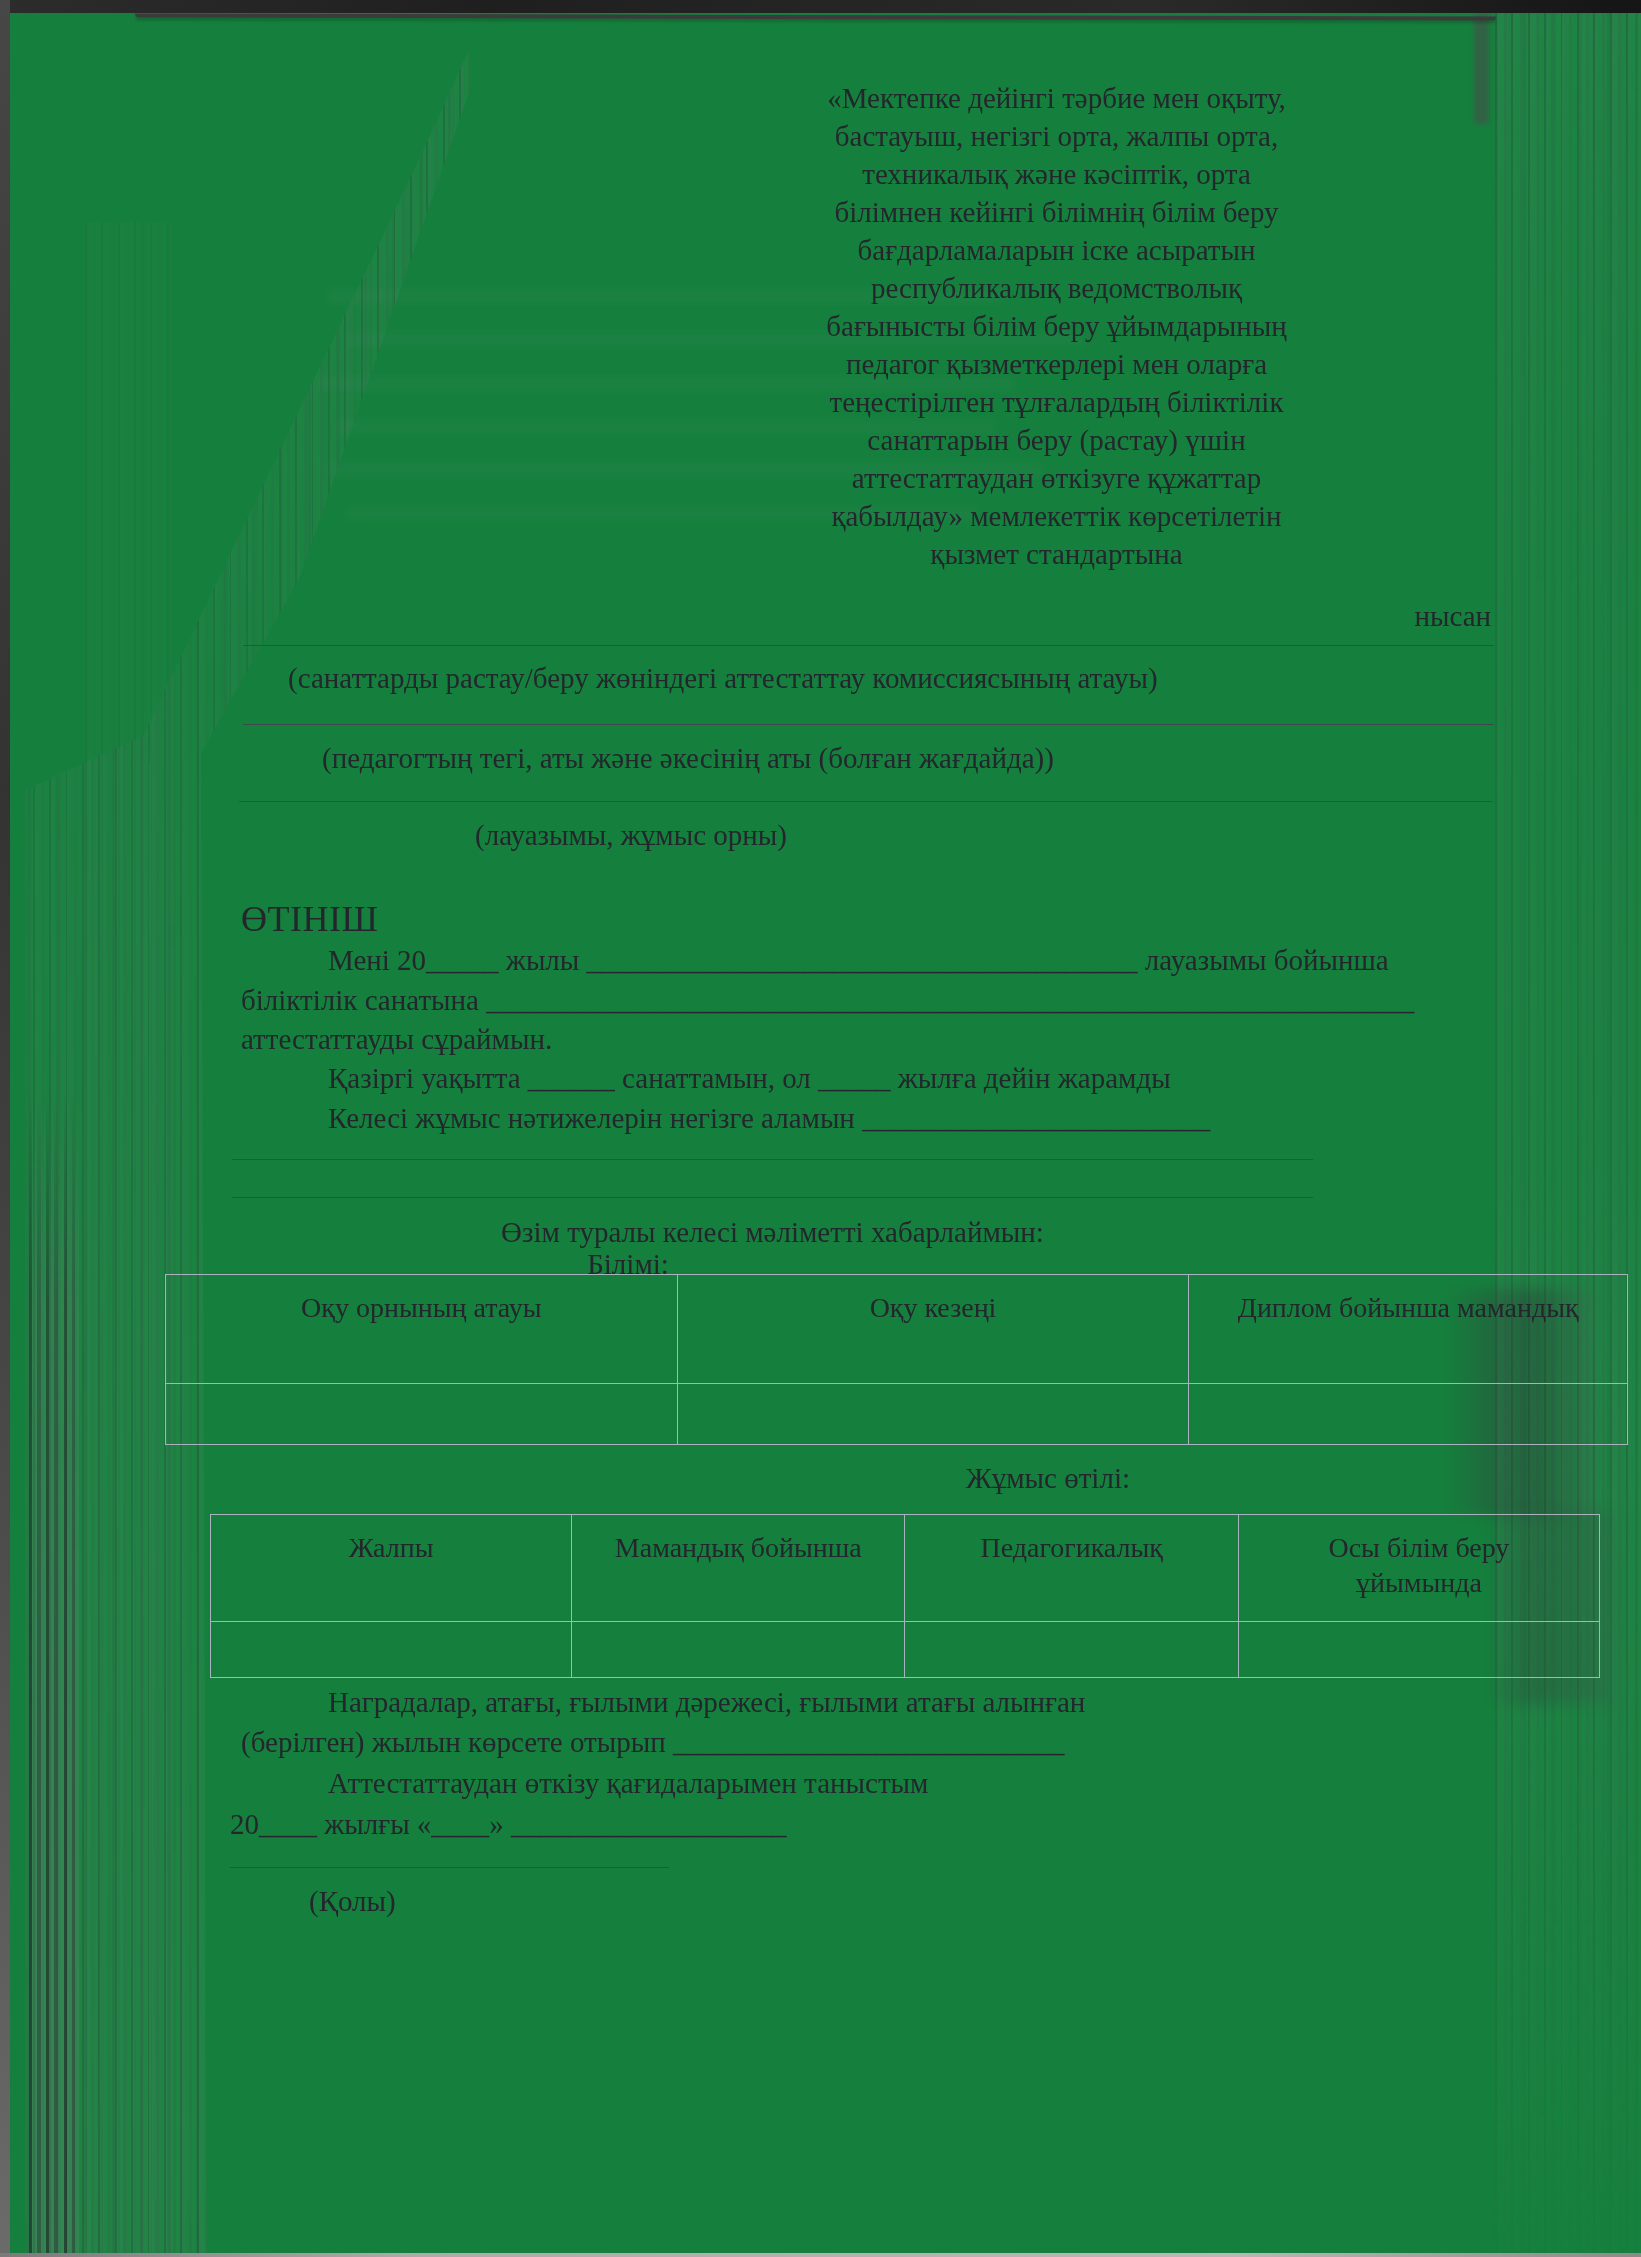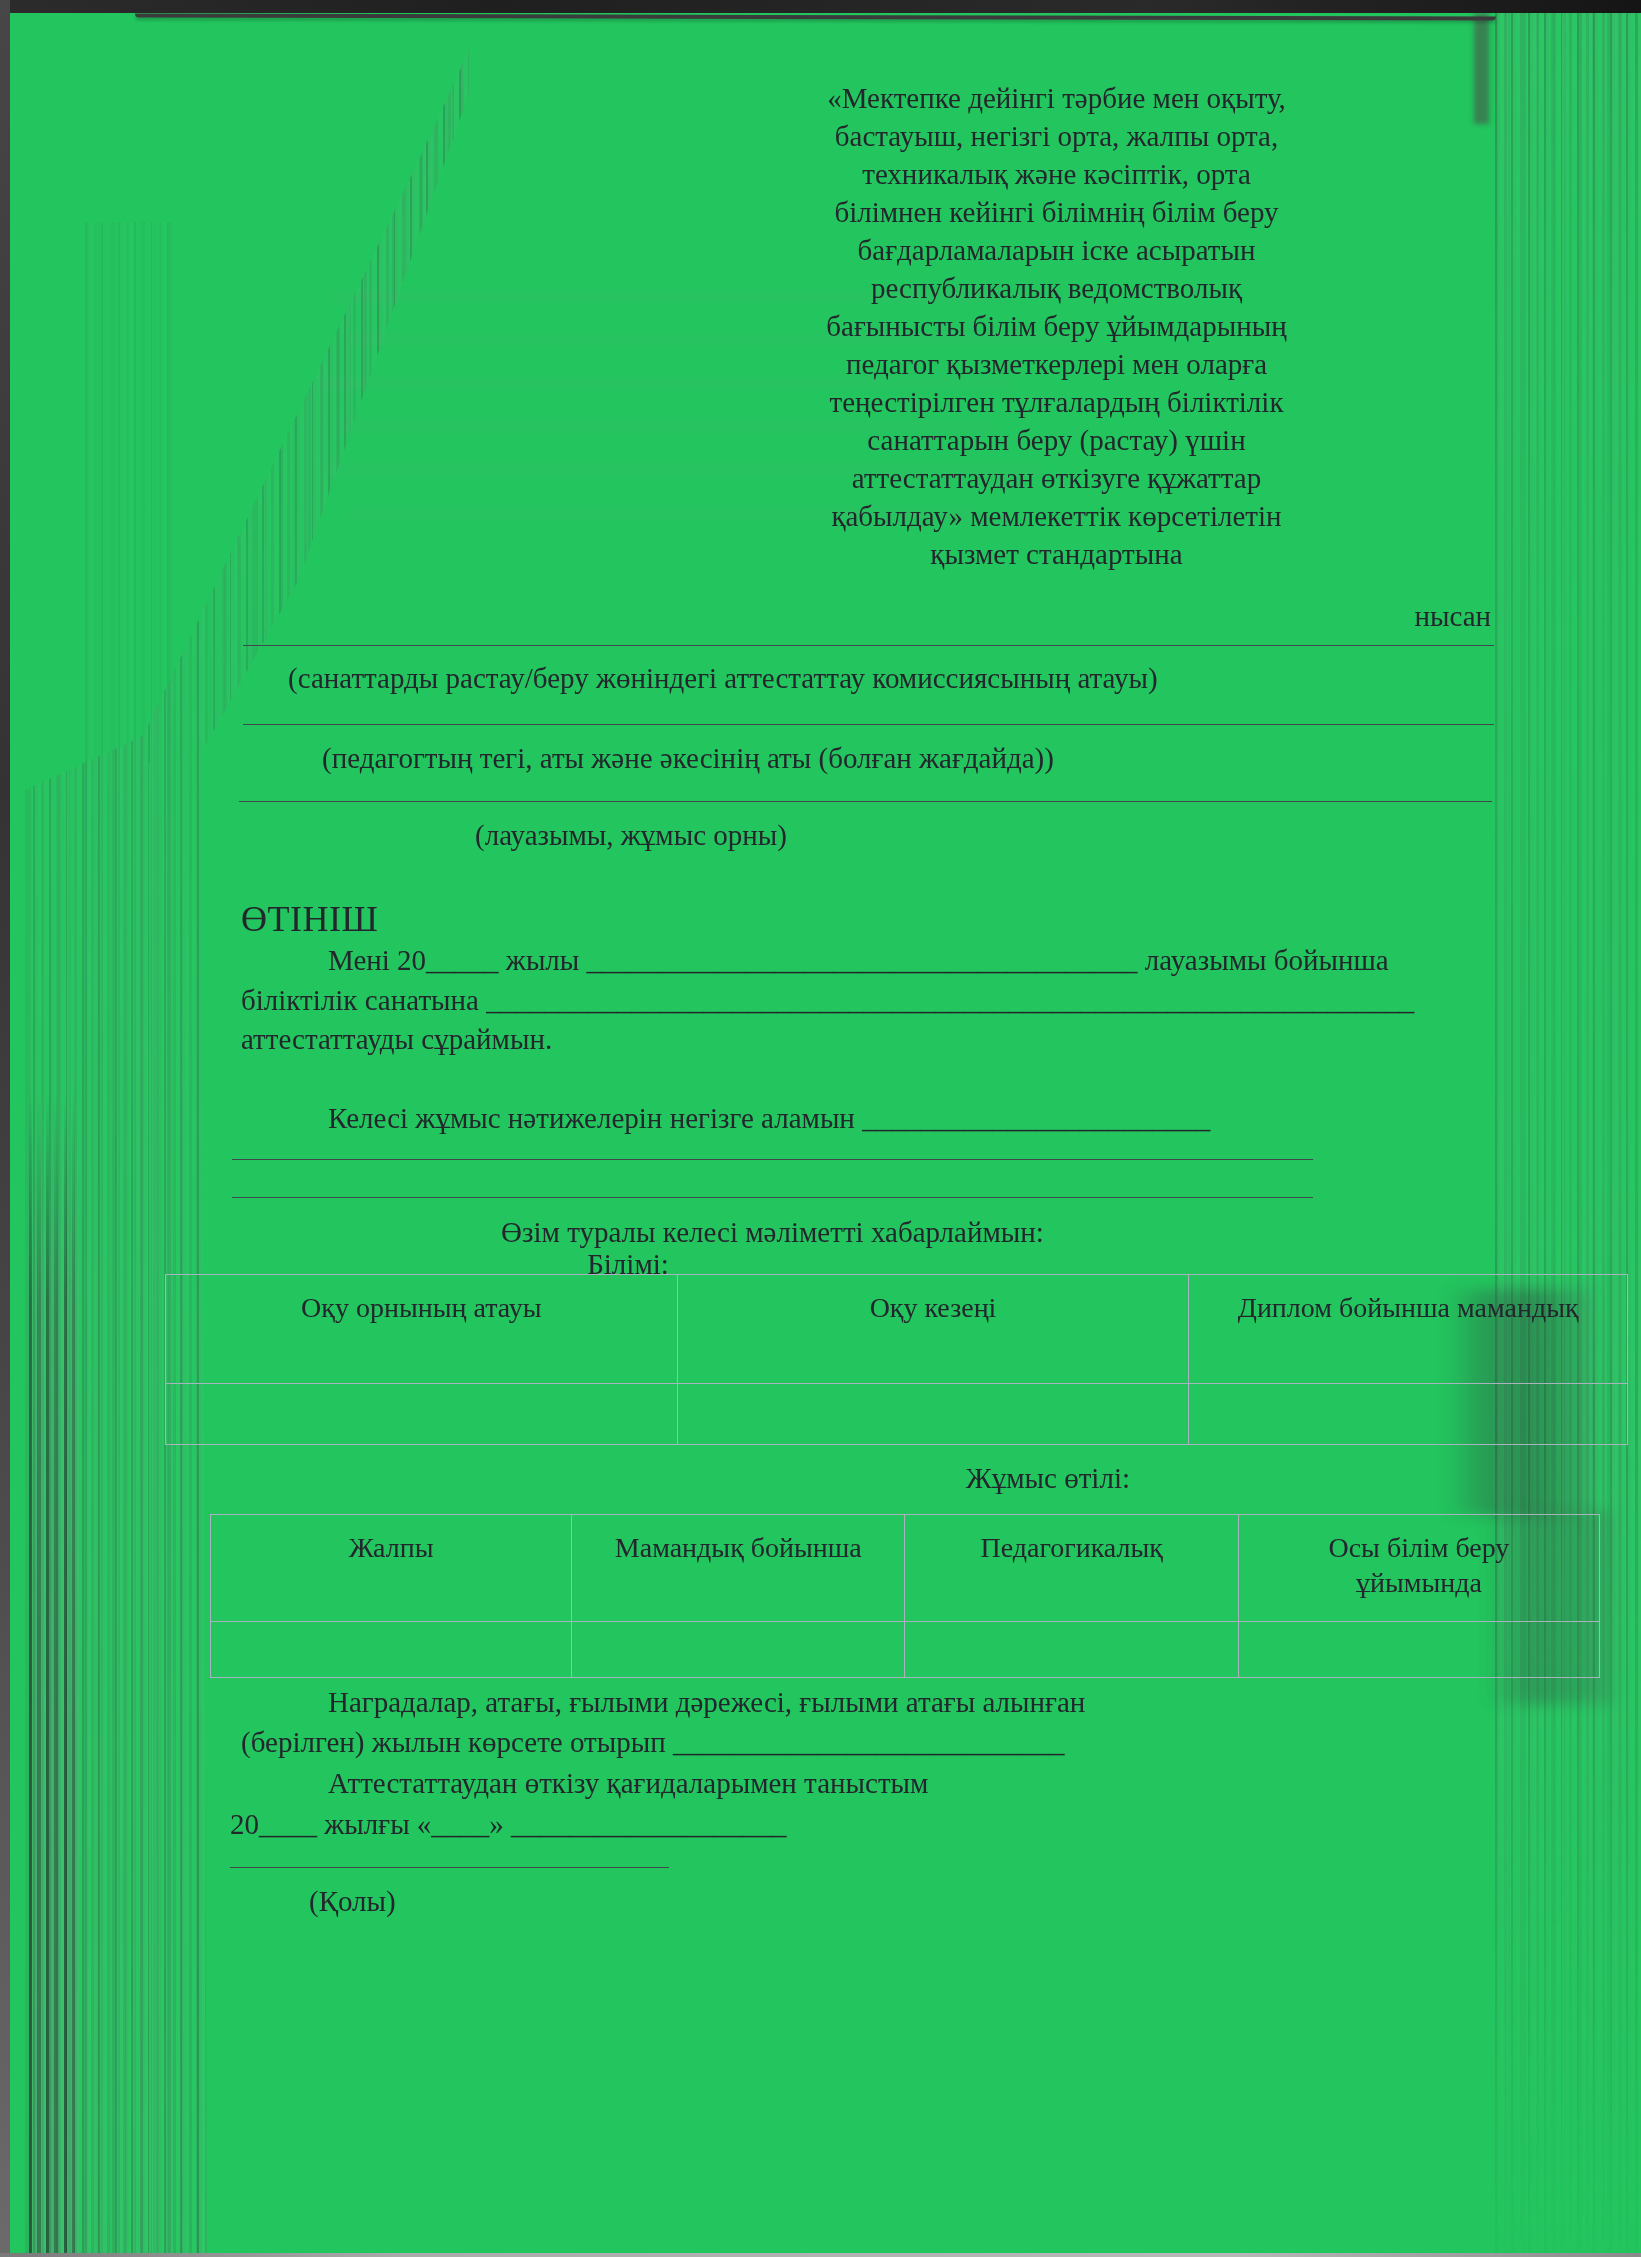--- a/index.html
+++ b/index.html
@@ -1,18 +1,18 @@
 <!DOCTYPE html>
 <html><head>
 <meta charset="utf-8">
 <style>
   html,body{margin:0;padding:0;background:#d8d8d8;}
   .page{
     position:relative;width:1641px;height:2257px;overflow:hidden;
-    background:#22c55e;
+    background:#15803d;
     font-family:"Liberation Serif","DejaVu Serif",serif;
     color:#23262c;
   }
   
   .edge-top{position:absolute;left:0;top:0;right:0;height:12.6px;
     background:linear-gradient(to right,#2c2c2c,#1f1f1f 30%,#2a2a2a 70%,#151515);z-index:30;}
   .edge-left{position:absolute;left:0;top:0;width:9.7px;height:100%;
     background:linear-gradient(to bottom,#474747,#333 35%,#4e4e4e 70%,#6b6b6b);z-index:30;}
   .edge-bottom{position:absolute;left:0;bottom:0;right:0;height:3.9px;
     background:linear-gradient(to right,#7a7a7a,#ababab 25%,#b8b8b8 75%,#8a8a8a);z-index:30;}
@@ -111,20 +111,21 @@
   <div class="rule" style="left:243px;top:724px;width:1251px"></div>
   <div class="txt" style="left:322px;top:740px">(педагогтың тегі, аты және әкесінің аты (болған жағдайда))</div>
 
   <div class="rule" style="left:239px;top:801px;width:1253px"></div>
   <div class="txt" style="left:475px;top:817px">(лауазымы, жұмыс орны)</div>
 
   <div class="txt title" style="left:241px;top:901px">ӨТІНІШ</div>
   <div class="txt" style="left:328px;top:942px">Мені 20_____ жылы ______________________________________ лауазымы бойынша</div>
   <div class="txt" style="left:241px;top:982px">біліктілік санатына ________________________________________________________________</div>
   <div class="txt" style="left:241px;top:1021px">аттестаттауды сұраймын.</div>
+  <div class="txt" style="left:328px;top:1060px">Қазіргі уақытта ______ санаттамын, ол _____ жылға дейін жарамды</div>
   <div class="txt" style="left:328px;top:1100px">Келесі жұмыс нәтижелерін негізге аламын ________________________</div>
 
   <div class="rule" style="left:232px;top:1159px;width:1081px"></div>
   <div class="rule" style="left:232px;top:1197px;width:1081px"></div>
 
   <div class="txt" style="left:145px;top:1214px;width:1255px;text-align:center">Өзім туралы келесі мәліметті хабарлаймын:</div>
   <div class="txt" style="left:145px;top:1246px;width:966px;text-align:center">Білімі:</div>
 
   <table class="t-edu">
     <colgroup>

